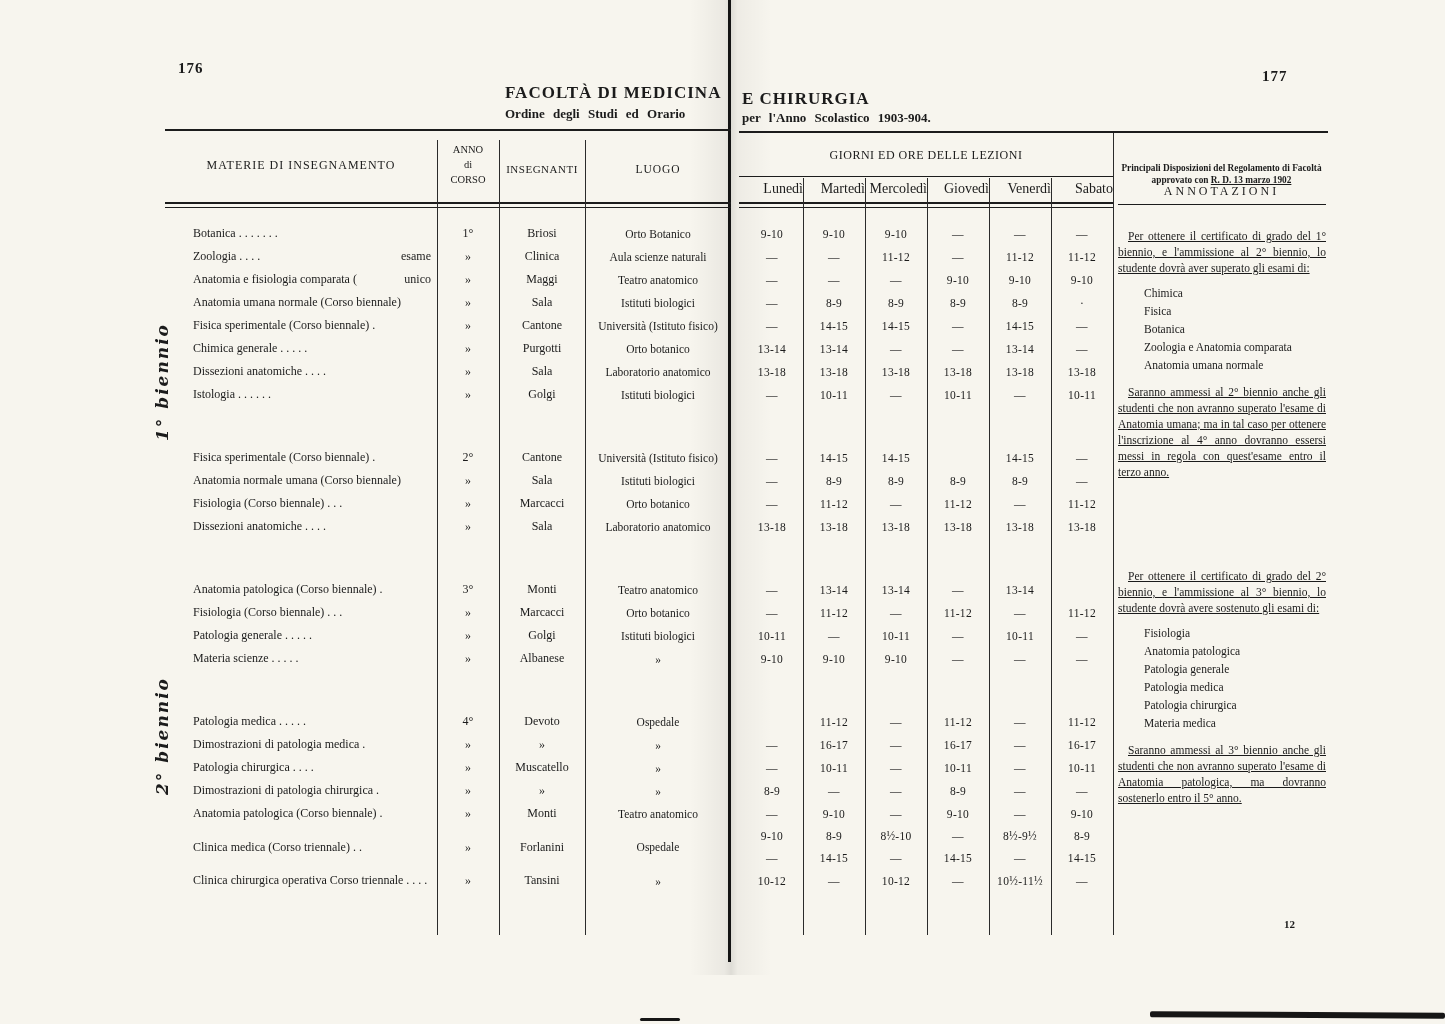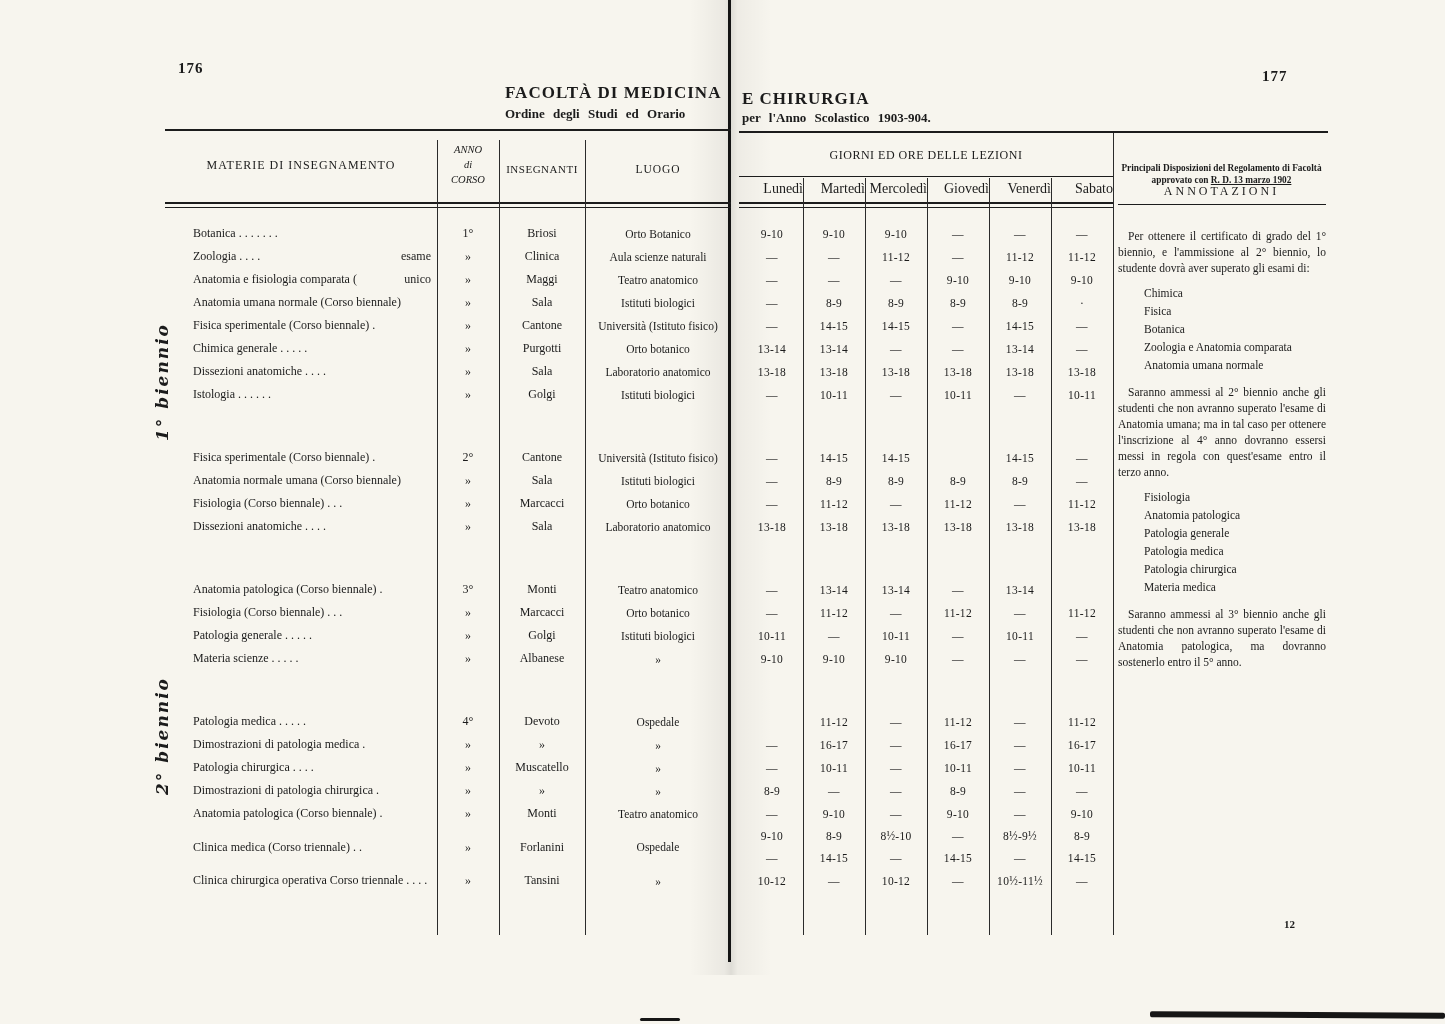--- a/index.html
+++ b/index.html
@@ -15,21 +15,21 @@
   .gutter{position:absolute;left:728px;top:0;width:3px;height:962px;background:#141414;}
   .gutter-shadow{position:absolute;left:690px;top:0;width:82px;height:975px;
     background:linear-gradient(90deg,rgba(0,0,0,0) 0%,rgba(0,0,0,0.05) 42%,rgba(0,0,0,0.10) 50%,rgba(0,0,0,0.04) 58%,rgba(0,0,0,0) 100%);}
   
   .pageno{position:absolute;font-size:15px;font-weight:bold;letter-spacing:1px;}
   .title{position:absolute;font-size:17px;font-weight:bold;letter-spacing:1px;white-space:nowrap;}
   .subtitle{position:absolute;font-size:13px;font-weight:bold;word-spacing:5px;white-space:nowrap;}
   
   .hdr{position:absolute;text-align:center;}
   .hdr-materie{left:165px;top:158px;width:272px;font-size:12px;letter-spacing:1px;}
-  .hdr-anno{left:437px;top:142px;width:62px;font-size:10.5px;line-height:15px;font-style:italic;}
+  .hdr-anno{left:437px;top:142px;width:62px;font-size:10.5px;line-height:15px;}
   .hdr-ins{left:499px;top:163px;width:86px;font-size:11px;letter-spacing:.5px;}
   .hdr-luogo{left:585px;top:163px;width:146px;font-size:11.5px;letter-spacing:1px;}
   .hdr-giorni{left:739px;top:148px;width:374px;font-size:12px;letter-spacing:.5px;}
   .day-row{position:absolute;left:741px;top:181px;width:372px;display:grid;grid-template-columns:repeat(6,62px);}
   .day-cell{text-align:right;font-size:14px;}
   .annot-hdr-small{position:absolute;left:1115px;top:162px;width:213px;text-align:center;
     font-size:9.3px;line-height:12px;font-weight:bold;}
   .annot-hdr-small .ref{text-decoration:underline;}
   .annot-heading{position:absolute;left:1115px;top:184px;width:213px;text-align:center;
     font-size:12px;letter-spacing:3px;}
@@ -44,21 +44,21 @@
   .c-anno,.c-ins,.c-luogo{text-align:center;font-size:12px;}
   .c-luogo{font-size:11.5px;}
   .c-day{text-align:center;font-size:11.5px;letter-spacing:.3px;}
   .time-line{line-height:22px;}
   
   .side-label{position:absolute;left:100px;width:124px;text-align:center;
     transform:rotate(-90deg);font-style:italic;font-weight:bold;font-size:17px;
     letter-spacing:2px;white-space:nowrap;font-family:"DejaVu Serif",serif;}
   
   .annotations-body{position:absolute;left:1118px;top:228px;width:208px;}
-  .annot{font-size:11.5px;line-height:16px;text-align:justify;text-indent:10px;margin:0 0 8px 0;}
+  .annot{font-size:11.5px;line-height:16px;text-align:justify;text-indent:10px;margin:0 0 8px 0;text-decoration:underline;}
   .annot-list{list-style:none;margin:2px 0 10px 26px;padding:0;font-size:11.5px;line-height:18px;}
   .para3{margin-top:88px;}
   .footer-num{position:absolute;left:1284px;top:918px;font-size:11px;font-weight:bold;}
   
   .scan-bar{position:absolute;background:#161616;border-radius:2px;}
 </style>
 </head>
 <body>
 
 <div class="gutter-shadow"></div>
@@ -753,20 +753,21 @@
 <div class="annotations-body">
   <p class="annot">Per ottenere il certificato di grado del 1° biennio, e l'ammissione al 2° biennio, lo studente dovrà aver superato gli esami di:</p>
   <ul class="annot-list">
     <li>Chimica</li>
     <li>Fisica</li>
     <li>Botanica</li>
     <li>Zoologia e Anatomia comparata</li>
     <li>Anatomia umana normale</li>
   </ul>
   <p class="annot">Saranno ammessi al 2° biennio anche gli studenti che non avranno superato l'esame di Anatomia umana; ma in tal caso per ottenere l'inscrizione al 4° anno dovranno essersi messi in regola con quest'esame entro il terzo anno.</p>
+  <p class="annot para3">Per ottenere il certificato di grado del 2° biennio, e l'ammissione al 3° biennio, lo studente dovrà avere sostenuto gli esami di:</p>
   <ul class="annot-list">
     <li>Fisiologia</li>
     <li>Anatomia patologica</li>
     <li>Patologia generale</li>
     <li>Patologia medica</li>
     <li>Patologia chirurgica</li>
     <li>Materia medica</li>
   </ul>
   <p class="annot">Saranno ammessi al 3° biennio anche gli studenti che non avranno superato l'esame di Anatomia patologica, ma dovranno sostenerlo entro il 5° anno.</p>
 </div>

